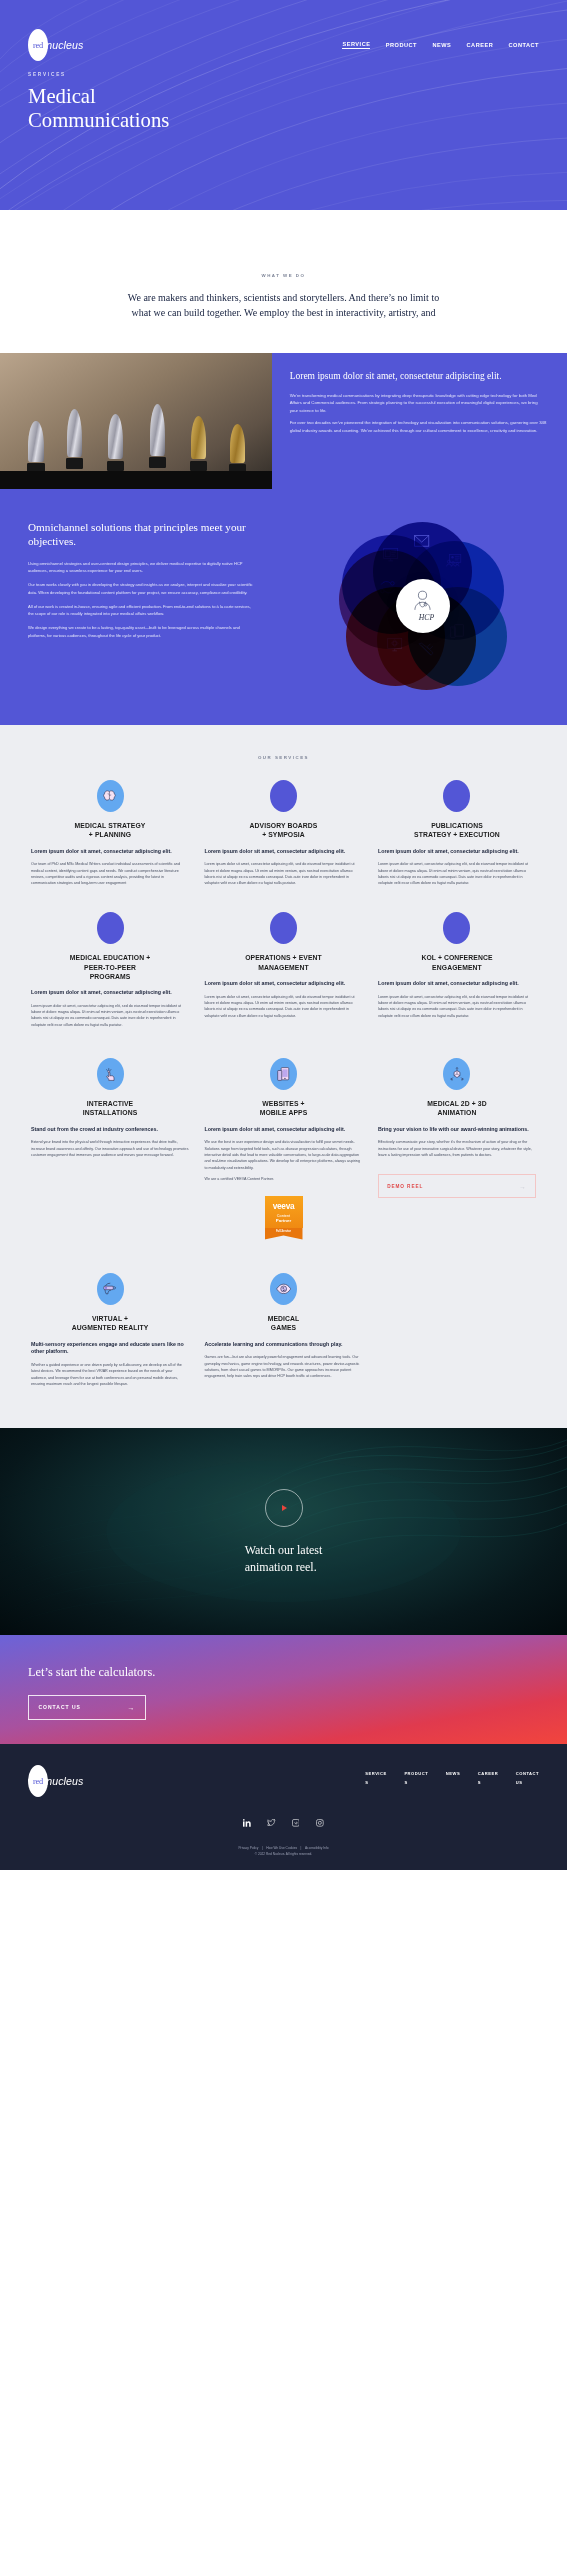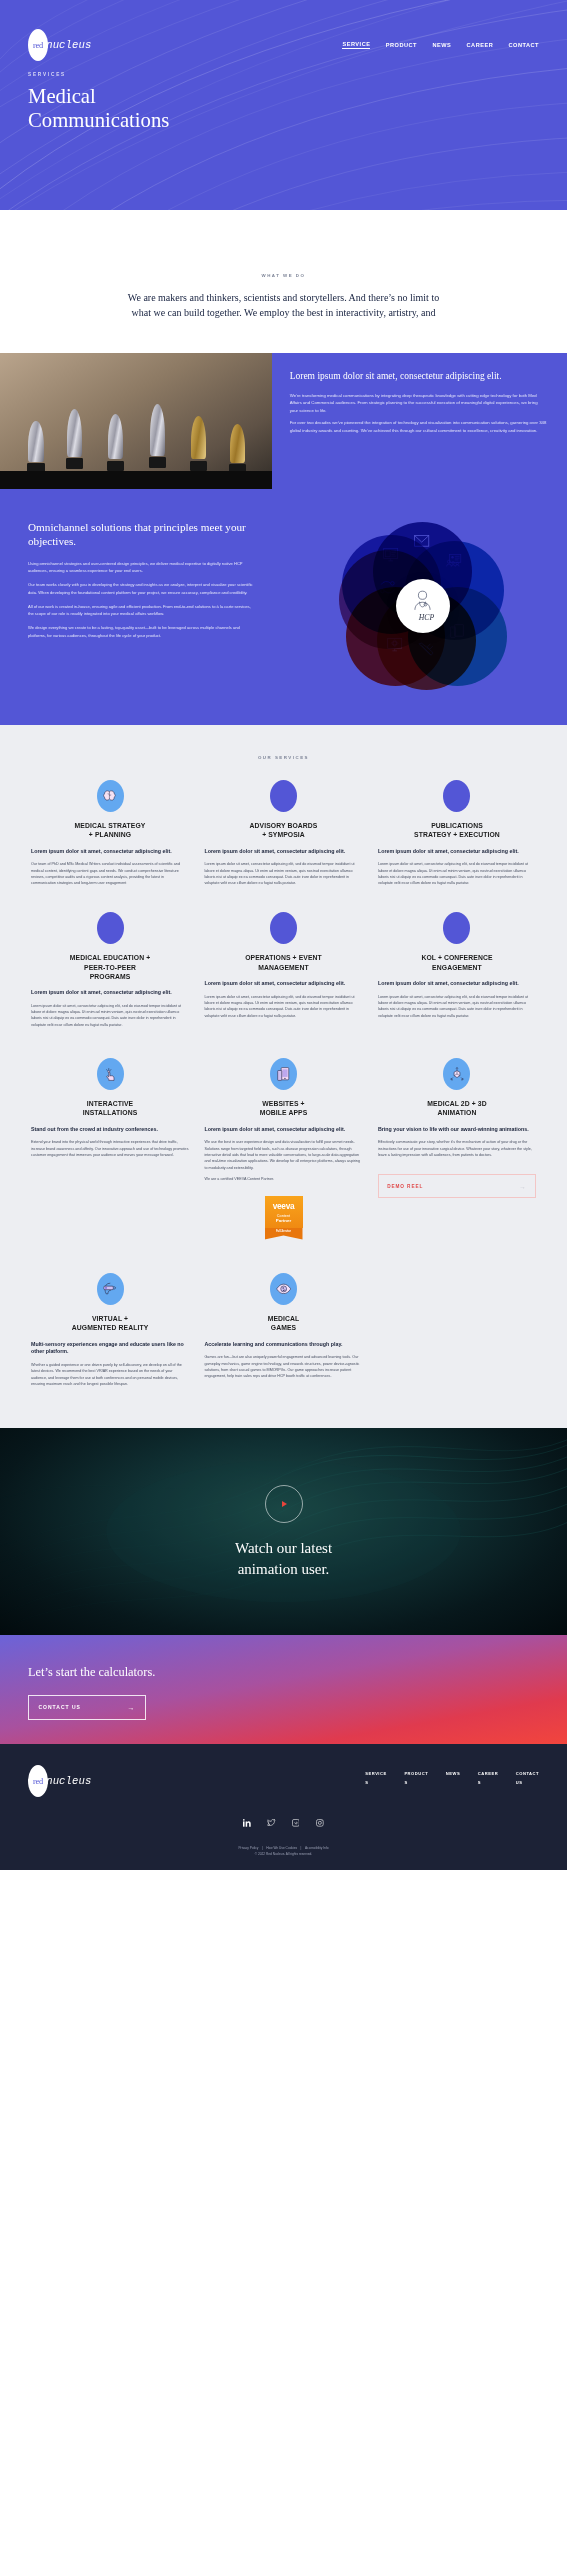--- a/index.html
+++ b/index.html
@@ -28,21 +28,21 @@
   .logo-disc {
     width:20px; height:32px; border-radius:50%; background:#fff;
     position:relative; flex:0 0 auto;
   }
   .logo-red {
     position:absolute; left:50%; top:50%; transform:translate(-50%,-50%);
     font-family:"Liberation Serif", serif; font-size:8.3px; color:#5356d6;
     letter-spacing:-0.2px;
   }
   .logo-nucleus {
-    font-family:Liberation Mono, monospace; font-style:italic;
+    font-family:Liberation Sans, sans-serif; font-style:italic;
     font-size:10.6px; color:#fff; margin-left:-1.8px; letter-spacing:0.1px;
   }
   .nav { display:flex; gap:15.4px; align-items:center; }
   .nav a {
     color:#fff; text-decoration:none; font-size:5.6px;
     font-weight:bold; letter-spacing:0.5px;
   }
   .nav a.active { border-bottom:0.6px solid #fff; padding-bottom:1.2px; }
   .hero-text { padding:16.5px 0 0 28px; }
   .hero-eyebrow {
@@ -200,22 +200,22 @@
     display:flex; align-items:center; justify-content:center;
     position:relative; z-index:3; margin-bottom:15.4px;
   }
   .play-tri {
     width:0;height:0;border-left:5.9px solid #e8453c;
     border-top:3.5px solid transparent;border-bottom:3.5px solid transparent;
     margin-left:1.8px;
   }
   .reel-cap {
     position:relative; z-index:3; color:#fff;
-    font-family:"Liberation Serif", serif; font-size:15px;
-    line-height:1.35; text-align:center;
+    font-family:"Liberation Serif", serif; font-size:12px;
+    line-height:1.35; 
   }
 
   
   .cta {
     height:109px; padding:29.5px 28px 0 28px;
     background:linear-gradient(170deg,#6b63d8 0%,#a8519f 45%,#e03a4e 78%,#f2453d 100%);
     color:#fff;
   }
   .cta-h {
     font-family:"Liberation Serif", serif; font-size:12.4px;
@@ -609,21 +609,21 @@
       <path d="M-20 210 C 180 120 300 180 480 80 C 660 0 820 100 980 20"></path>
       <path d="M0 120 C 200 60 340 150 520 60 C 700 -10 860 80 980 10"></path>
     </g>
     <ellipse cx="480" cy="175" rx="300" ry="120" fill="#0d3a3c" opacity=".35"></ellipse>
   </svg>
   <div class="play-ring">
     <div class="play-tri"></div>
   </div>
   <div class="reel-cap">
     <span>Watch our latest</span><br>
-    <span>animation user.</span>
+    <span>animation reel.</span>
   </div>
 </section>
 
 <section class="cta">
   <h2 class="cta-h">Let’s start the calculators.</h2>
   <button class="cta-btn">
     <span>CONTACT US</span>
     <span class="arr">→</span>
   </button>
 </section>

